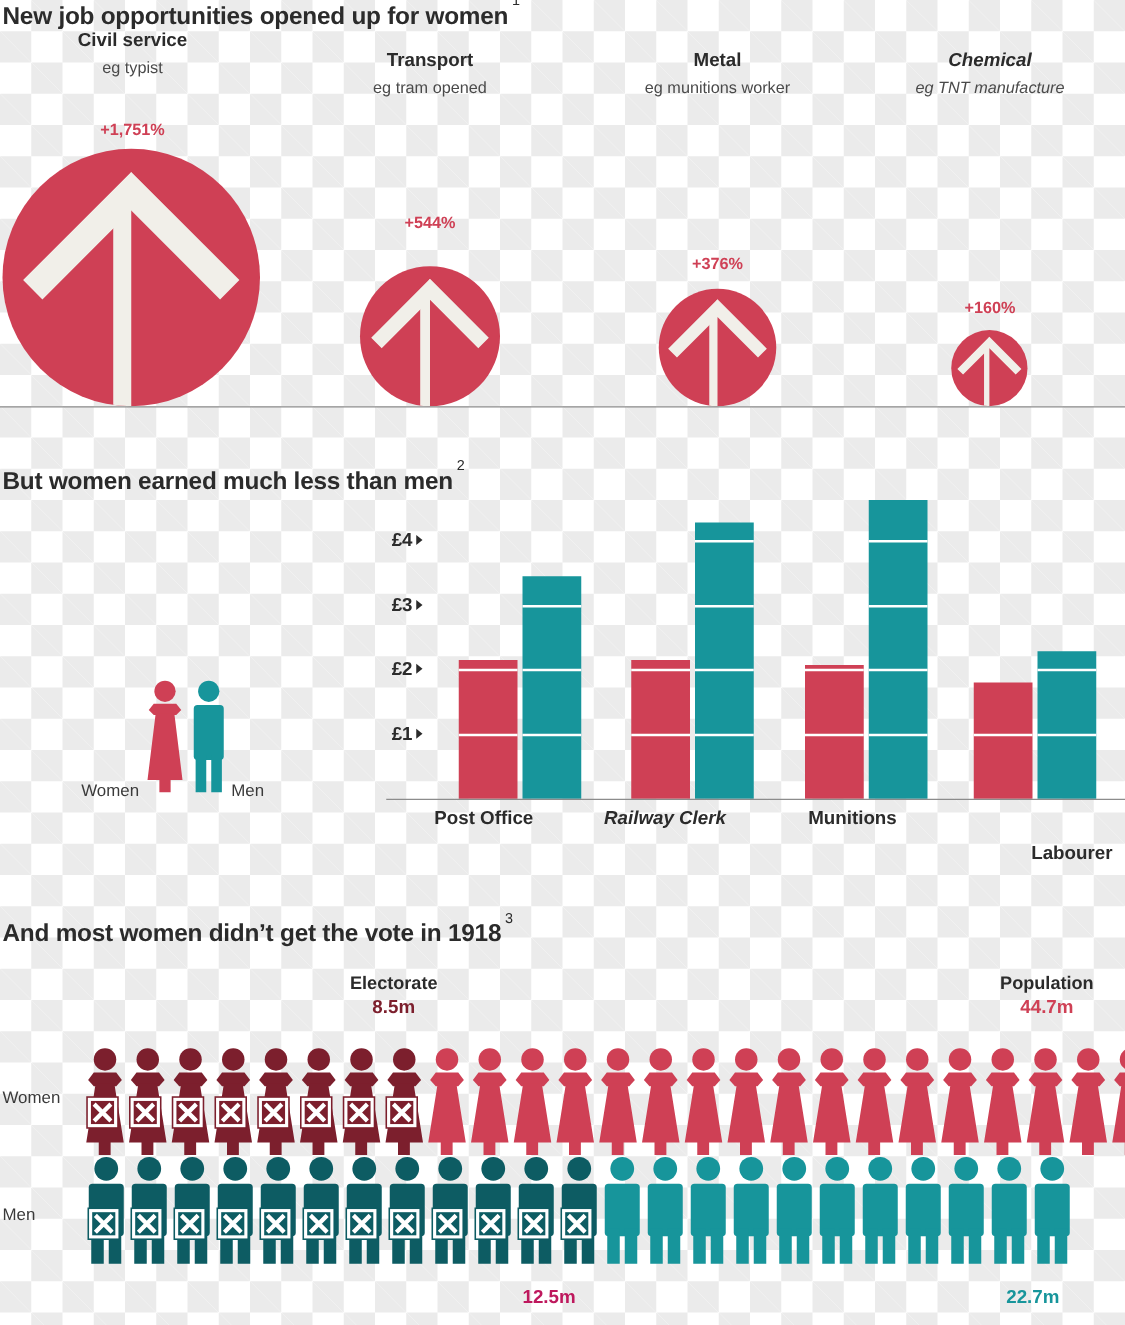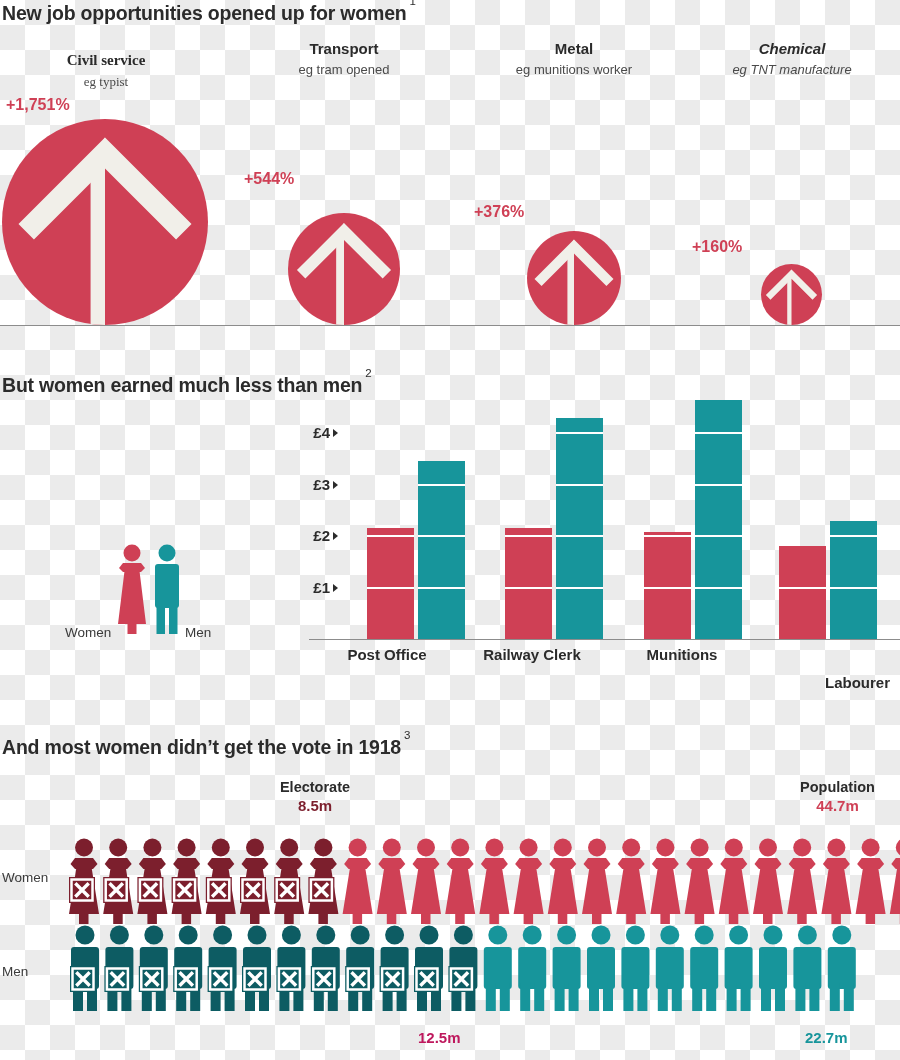--- a/index.html
+++ b/index.html
@@ -23,22 +23,22 @@
     font-size:19.5px;font-weight:bold;color:#2b2b2b;letter-spacing:-.2px;
     white-space:nowrap;
   }
   .sec-title sup{font-size:11.5px;font-weight:normal;top:-.65em;position:relative;padding-left:3px;}
 
   
   .job-col{position:absolute;text-align:center;}
   .job-name{font-size:15px;font-weight:bold;color:#2b2b2b;white-space:nowrap;}
   .job-eg{font-size:13px;color:#4a4a4a;margin-top:5px;white-space:nowrap;}
   .pct{
-    position:absolute;font-size:16px;font-weight:bold;color:#cf4055;
-    white-space:nowrap;text-align:left;
+    position:absolute;font-size:13px;font-weight:bold;color:#cf4055;
+    white-space:nowrap;text-align:center;
   }
   .circle{
     position:absolute;border-radius:50%;background:#cf4055;
     overflow:hidden;
   }
   .arrow-svg{position:absolute;left:0;top:0;}
   .divider{position:absolute;height:1px;background:#8c8c8c;}
 
   
   .axis-lab{
@@ -66,21 +66,21 @@
   .bot-num{position:absolute;font-size:15px;font-weight:bold;white-space:nowrap;}
   .people-row{position:absolute;}
 </style>
 </head>
 <body>
 
 <div class="sec-title abs" style="left:2px;top:2px;">
   <span>New job opportunities opened up for women</span><sup>1</sup>
 </div>
 
-<div class="job-col" style="left:2px;top:52px;width:208px;font-family:Liberation Serif, serif;">
+<div class="job-col" style="left:2px;top:24px;width:208px;">
   <div class="job-name">Civil service</div>
   <div class="job-eg">eg typist</div>
 </div>
 <div class="job-col" style="left:240px;top:40px;width:208px;">
   <div class="job-name">Transport</div>
   <div class="job-eg">eg tram opened</div>
 </div>
 <div class="job-col" style="left:470px;top:40px;width:208px;">
   <div class="job-name">Metal</div>
   <div class="job-eg">eg munitions worker</div>
@@ -180,21 +180,21 @@
       <div class="seg-line" style="bottom: 50.5px;"></div>
       <div class="seg-line" style="bottom: 102px;"></div>
     </div>
 </div>
 
 <div class="divider" style="left:309px;top:639px;width:591px;"></div>
 
 <div class="cat-lab" style="left:312px;top:646px;width:150px;">
   <span>Post Office</span>
 </div>
-<div class="cat-lab" style="left:450px;top:646px;width:164px;">
+<div class="cat-lab" style="left:450px;top:646px;width:164px;font-style:italic;">
   <span>Railway Clerk</span>
 </div>
 <div class="cat-lab" style="left:607px;top:646px;width:150px;">
   <span>Munitions</span>
 </div>
 <div class="cat-lab" style="left:740px;top:674px;width:150px;text-align:right;">
   <span>Labourer</span>
 </div>
 
 <svg class="abs" style="left:112px;top:544px;" width="40" height="90" viewBox="0 0 40 90">

